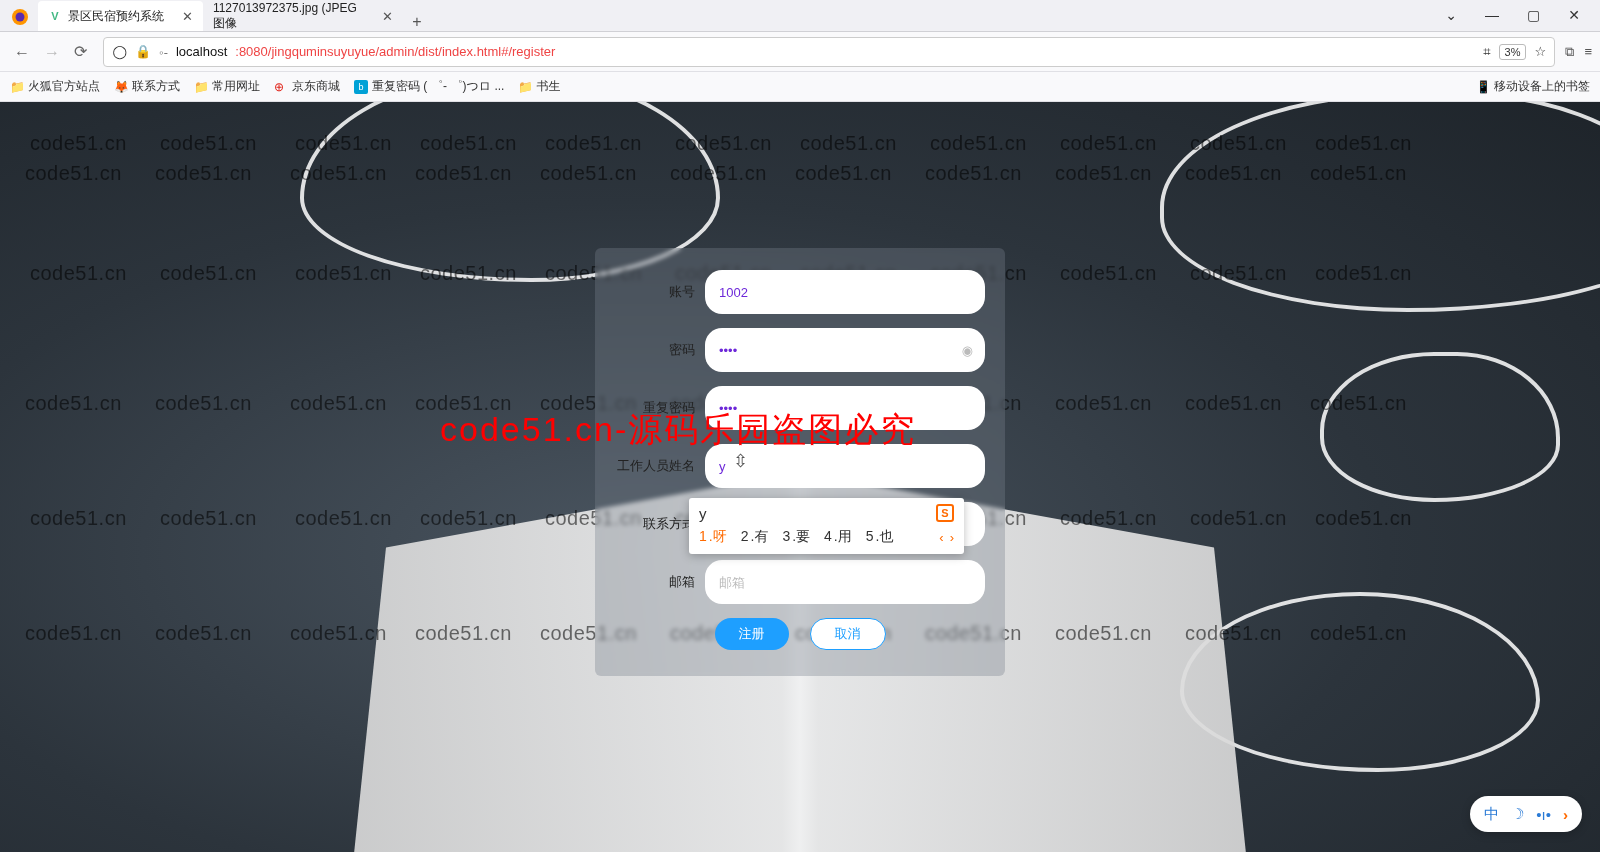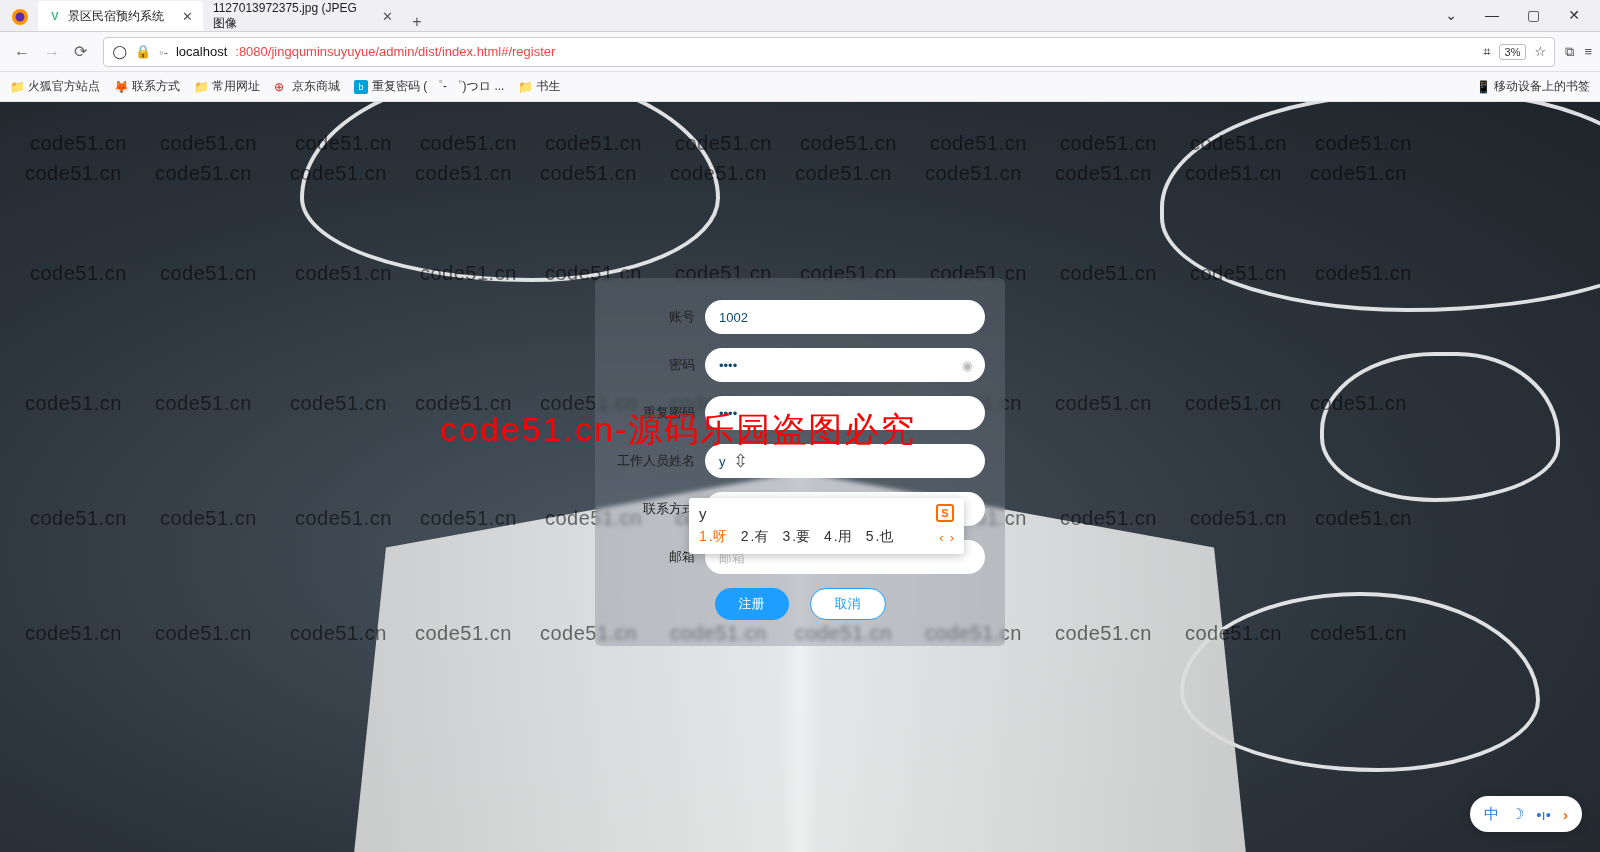--- a/index.html
+++ b/index.html
@@ -66,22 +66,22 @@
     background: rgba(120,130,140,0.35);
     border-radius:6px;
     backdrop-filter: blur(2px);
     z-index:40;
   }
   .card h2 { text-align:center; font-size:22px; font-weight:700; color:#111; margin-bottom:14px; }
   .form-row { display:flex; align-items:center; margin-bottom:14px; }
   .form-row label { width:90px; text-align:right; font-size:13px; color:#222; padding-right:10px; }
   .form-row .field { flex:1; position:relative; }
   .form-row input {
-    width:100%; height:34px; border:none; border-radius:17px; padding:4px 14px;
-    font-size:13px; color:#0c4a6e; background:#fff; outline:none;
+    width:100%; height:44px; border:none; border-radius:17px; padding:4px 14px;
+    font-size:13px; color:#6d28d9; background:#fff; outline:none;
   }
   .form-row input::placeholder { color:#bbb; }
   .pw-eye { position:absolute; right:12px; top:50%; transform:translateY(-50%); color:#bbb; font-size:13px; }
   .btn-row { display:flex; justify-content:center; gap:21px; margin-top:12px; }
   .btn { height:32px; padding:0 24px; border-radius:16px; font-size:13px; border:none; cursor:pointer; }
   .btn.primary { background:#1e9fff; color:#fff; }
   .btn.secondary { background:#fff; color:#1e9fff; border:1px solid #1e9fff; }
 
   
   .ime-caret-arrow { position:absolute; color:#555; font-size:18px; pointer-events:none; }

